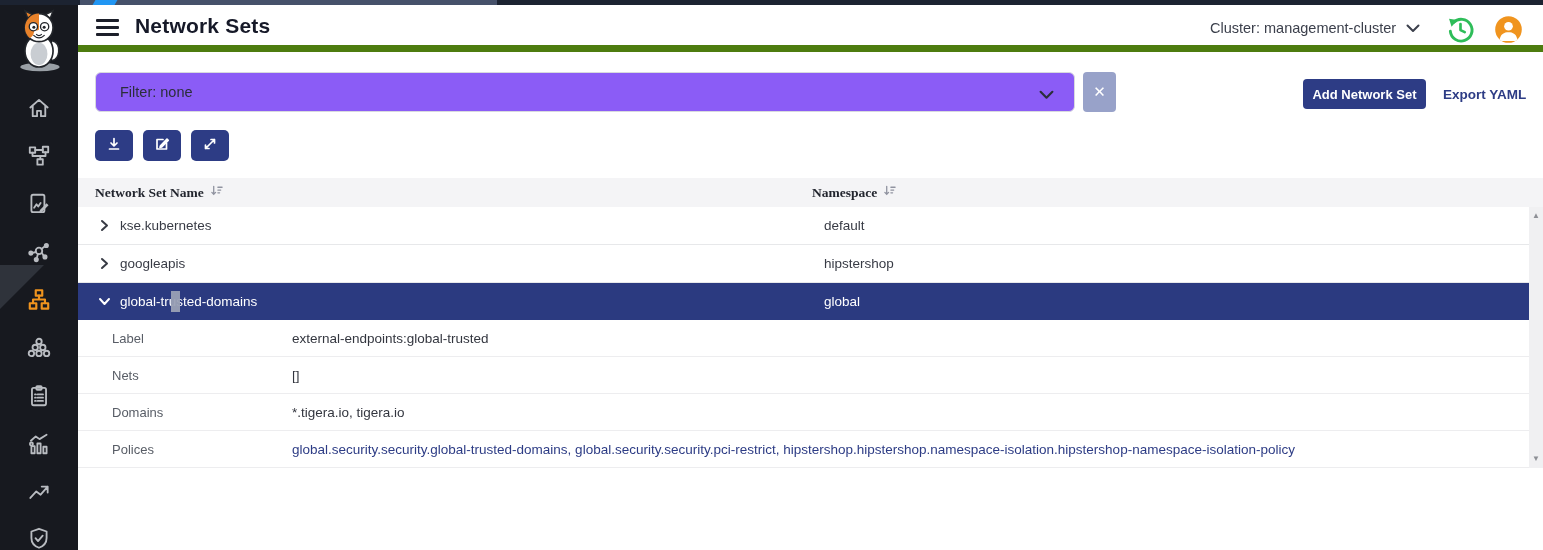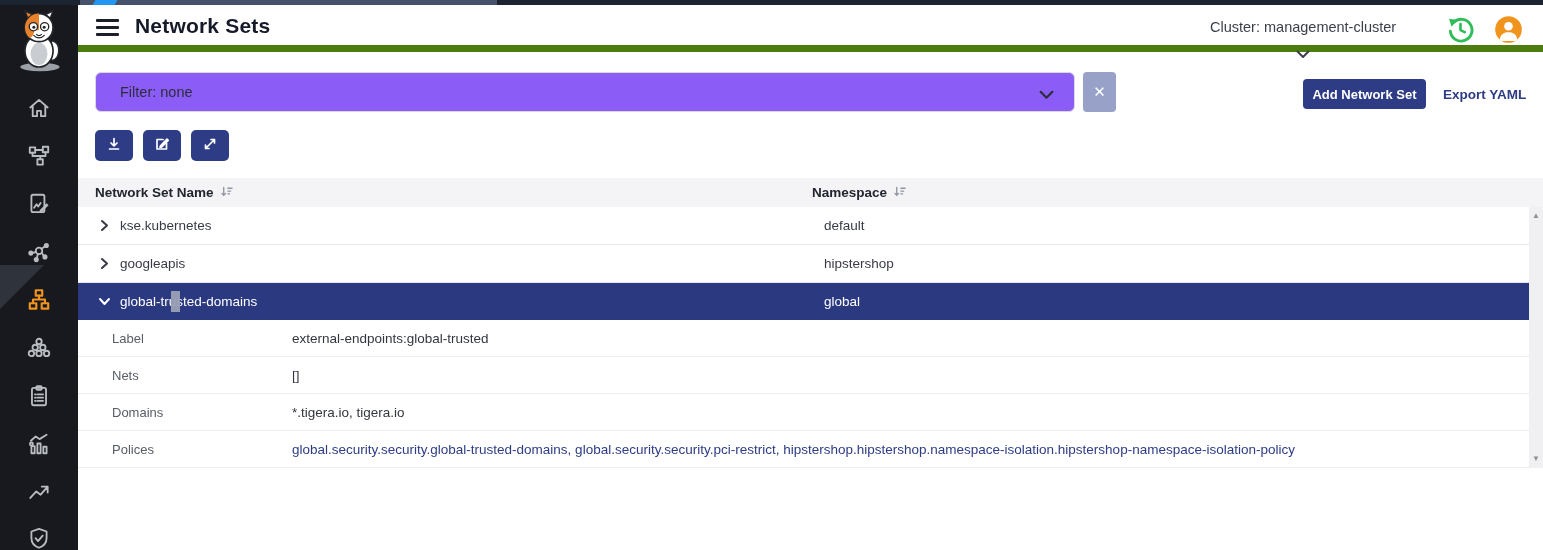--- a/index.html
+++ b/index.html
@@ -17,38 +17,38 @@
   .nav-notch { position:absolute; left:0; top:265px; width:0; height:0; border-top:44px solid #2f333b; border-right:44px solid transparent; }
   .nav-item { position:absolute; left:26px; width:26px; height:26px; cursor:pointer; }
   .nav-item svg { width:26px; height:26px; stroke:#b9bcc1; fill:none; stroke-width:1.7; stroke-linecap:round; stroke-linejoin:round; }
   .nav-item.active svg { stroke:#f0941e; stroke-width:2; }
 
   
   .header { position:absolute; left:78px; top:5px; width:1465px; height:47px; background:#fff; border-bottom:7px solid #4d7c0f; z-index:40; }
   .hamburger { position:absolute; left:18px; top:14px; width:23px; height:18px; cursor:pointer; }
   .hamburger span { display:block; width:23px; height:2.6px; background:#1c1f2a; margin-bottom:4.5px; border-radius:1px; }
   .page-title { position:absolute; left:57px; top:9px; font-size:21px; font-weight:bold; color:#161928; letter-spacing:0.2px; }
-  .cluster-select { position:absolute; left:1132px; top:14px; display:flex; align-items:center; gap:10px; cursor:pointer;flex-direction:column; }
+  .cluster-select { position:absolute; left:1132px; top:14px; display:flex; align-items:center; gap:10px; cursor:pointer; }
   .cluster-select .label { font-size:14.5px; color:#3c404c; }
   .hdr-icon { position:absolute; top:10px; width:29px; height:29px; cursor:pointer; }
 
   
   .filter-box { position:absolute; left:95px; top:72px; width:980px; height:40px; background:#8b5cf6; border:1px solid #d8dade; border-radius:6px; display:flex; align-items:center; cursor:pointer; }
   .filter-box .label { margin-left:24px; font-size:14.5px; color:#2b2e3a; }
   .filter-box .chev { position:absolute; right:20px; top:13px; }
   .clear-btn { position:absolute; left:1083px; top:72px; width:33px; height:40px; background:#98a2c9; border:none; border-radius:4px; color:#fff; font-size:15px; cursor:pointer; }
   .add-btn { position:absolute; left:1303px; top:79px; width:123px; height:30px; background:#2d3c85; border:none; border-radius:4px; color:#fff; font-size:13px; font-weight:bold; cursor:pointer; }
   .export-link { position:absolute; left:1443px; top:87px; font-size:13.5px; font-weight:bold; color:#2d3c85; text-decoration:none; cursor:pointer; }
 
   
   .tool-btn { position:absolute; top:130px; width:38px; height:31px; background:#2d3c85; border:none; border-radius:5px; cursor:pointer; display:flex; align-items:center; justify-content:center; }
   .tool-btn svg { width:16px; height:16px; stroke:#fff; fill:none; stroke-width:1.7; stroke-linecap:round; stroke-linejoin:round; }
 
   
-  .thead { position:absolute; left:78px; top:178px; width:1465px; height:29px; background:#f4f4f6; display:flex; align-items:center; }
+  .thead { position:absolute; left:78px; top:178px; width:1465px; height:29px; background:#f4f4f6; display:flex; align-items:center;font-family:Liberation Serif, serif; }
   .th { font-size:13.5px; font-weight:bold; color:#22252e; display:flex; align-items:center; gap:6px; }
   .th.c-name { margin-left:17px; width:700px; }
   .th.c-ns { margin-left:17px; }
   .sort-ic svg { width:13px; height:13px; stroke:#9093a0; fill:none; stroke-width:1.4; stroke-linecap:round; }
 
   .trow { position:absolute; left:78px; width:1451px; height:38px; background:#fff; border-bottom:1px solid #e7e8ea; display:flex; align-items:center; font-size:13.5px; color:#383b45; cursor:pointer; }
   .trow .expander { margin-left:20px; width:14px; height:14px; flex:0 0 auto; }
   .trow .expander svg { width:13px; height:13px; stroke:#383b45; fill:none; stroke-width:2; stroke-linecap:round; stroke-linejoin:round; }
   .trow .name { margin-left:8px; width:672px; }
   .trow .ns { margin-left:32px; }

